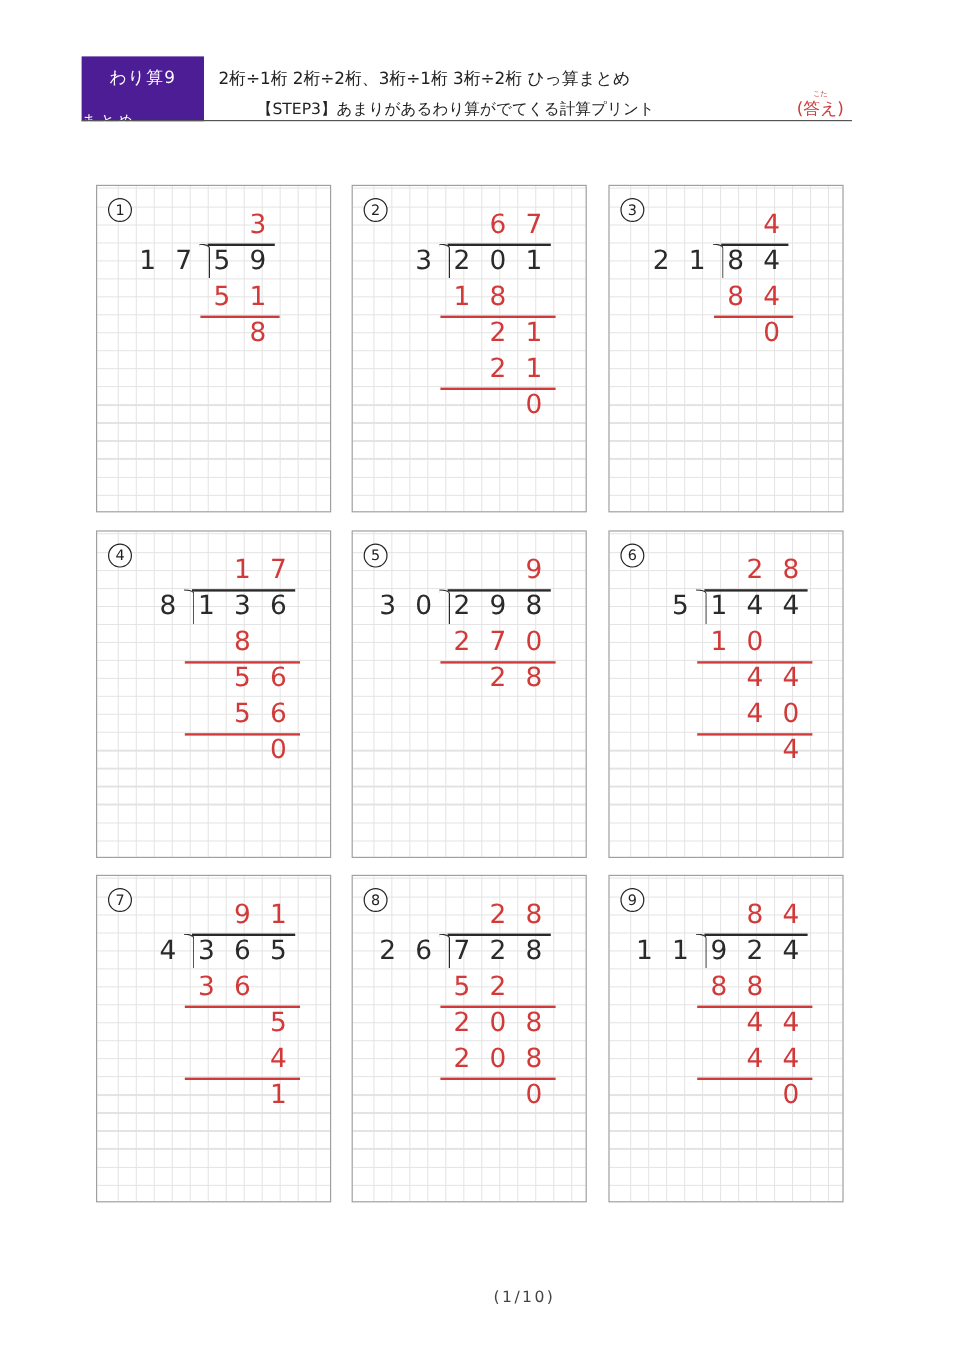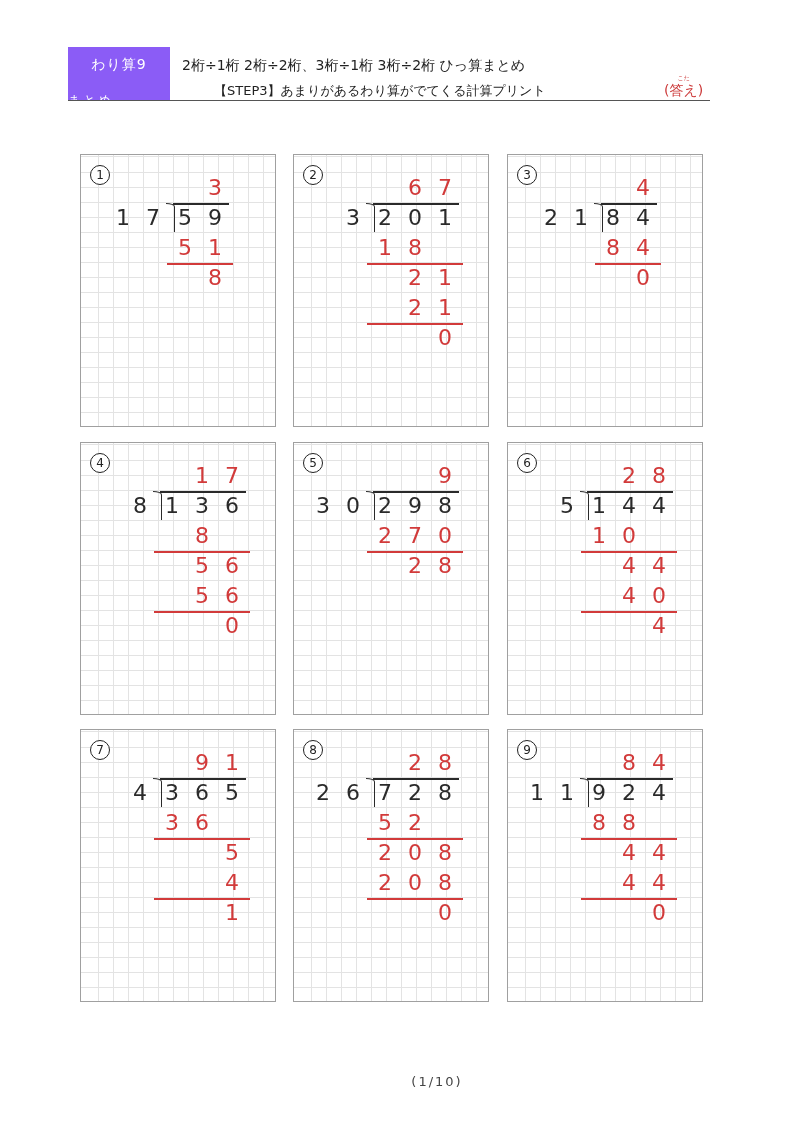--- a/index.html
+++ b/index.html
@@ -1,17 +1,17 @@
 <!DOCTYPE html>
 <html><head>
 <meta charset="utf-8">
 <style>
   html,body{margin:0;padding:0;background:#fff;}
   body{width:794px;height:1123px;position:relative;overflow:hidden;font-family:"DejaVu Sans","Liberation Sans",sans-serif;color:#222;}
-  .hdr-box{position:absolute;left:68px;top:47px;width:102px;height:54px;background:#8b5cf6;color:#fff;}
+  .hdr-box{position:absolute;left:68px;top:47px;width:102px;height:54px;background:#4c1d95;color:#fff;}
   .hdr-box .t1{position:absolute;left:0;width:100%;top:9px;text-align:center;font-size:14px;letter-spacing:1px;}
   .hdr-box .t2{position:absolute;left:0;width:100%;top:33px;text-align:left;font-size:12px;letter-spacing:3px;margin-top:12px;}
   .ruby{font-size:6px;position:absolute;top:-8px;left:0;width:100%;text-align:center;letter-spacing:0;}
   .rb{position:relative;display:inline-block;}
   .hdr-rule{position:absolute;left:68px;top:100px;width:642px;height:1px;background:#555;}
   .hdr-line1{position:absolute;left:182px;top:57px;font-size:14px;color:#222;white-space:nowrap;}
   .hdr-line2{position:absolute;left:182px;top:82px;font-size:13px;color:#222;white-space:nowrap;margin-left:32px;}
   .answer-tag{position:absolute;left:664px;top:82px;font-size:14px;color:#cc3a3a;}
   .answer-tag .ruby{color:#cc3a3a;}
   .panel{position:absolute;width:196px;height:273px;border:1px solid #a0a0a0;box-sizing:border-box;

